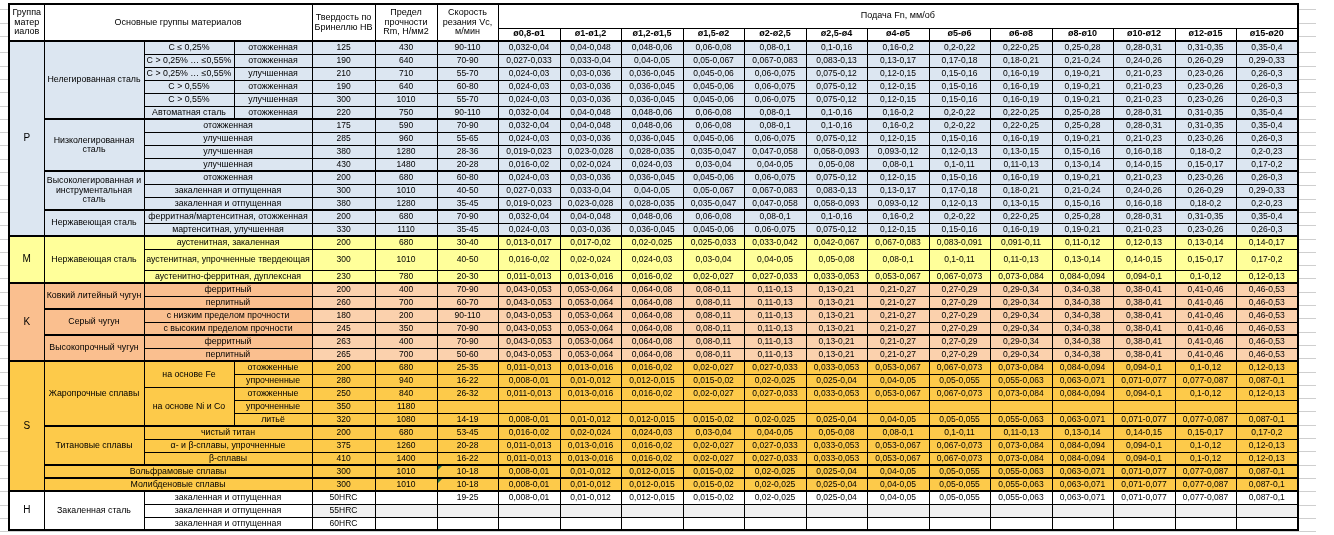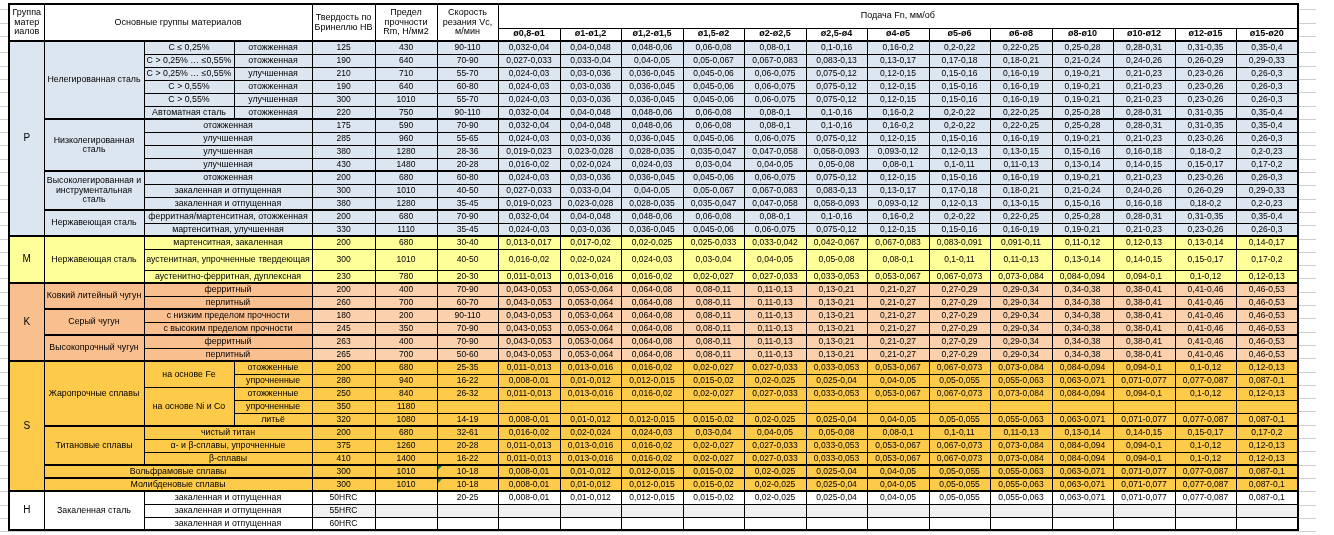--- a/index.html
+++ b/index.html
@@ -400,21 +400,21 @@
           <td class="num bg-p">0,15-0,16</td>
           <td class="num bg-p">0,16-0,19</td>
           <td class="num bg-p">0,19-0,21</td>
           <td class="num bg-p">0,21-0,23</td>
           <td class="num bg-p">0,23-0,26</td>
           <td class="num bg-p">0,26-0,3</td>
         </tr>
         <tr class="tb">
           <td class="grp bg-m" rowspan="3">M</td>
           <td class="lbl bg-m" rowspan="3">Нержавеющая сталь</td>
-          <td class="lbl bg-m" colspan="2">мартенситная, закаленная</td>
+          <td class="lbl bg-m" colspan="2">аустенитная, закаленная</td>
           <td class="num bg-m">200</td>
           <td class="num bg-m">680</td>
           <td class="num bg-m">30-40</td>
           <td class="num bg-m">0,013-0,017</td>
           <td class="num bg-m">0,017-0,02</td>
           <td class="num bg-m">0,02-0,025</td>
           <td class="num bg-m">0,025-0,033</td>
           <td class="num bg-m">0,033-0,042</td>
           <td class="num bg-m">0,042-0,067</td>
           <td class="num bg-m">0,067-0,083</td>
@@ -678,21 +678,21 @@
           <td class="num bg-s">0,063-0,071</td>
           <td class="num bg-s">0,071-0,077</td>
           <td class="num bg-s">0,077-0,087</td>
           <td class="num bg-s">0,087-0,1</td>
         </tr>
         <tr class="tb">
           <td class="lbl bg-s" rowspan="3">Титановые сплавы</td>
           <td class="lbl bg-s" colspan="2">чистый титан</td>
           <td class="num bg-s">200</td>
           <td class="num bg-s">680</td>
-          <td class="num bg-s">32-61</td>
+          <td class="num bg-s">53-45</td>
           <td class="num bg-s">0,016-0,02</td>
           <td class="num bg-s">0,02-0,024</td>
           <td class="num bg-s">0,024-0,03</td>
           <td class="num bg-s">0,03-0,04</td>
           <td class="num bg-s">0,04-0,05</td>
           <td class="num bg-s">0,05-0,08</td>
           <td class="num bg-s">0,08-0,1</td>
           <td class="num bg-s">0,1-0,11</td>
           <td class="num bg-s">0,11-0,13</td>
           <td class="num bg-s">0,13-0,14</td>
@@ -775,21 +775,21 @@
           <td class="num bg-s">0,071-0,077</td>
           <td class="num bg-s">0,077-0,087</td>
           <td class="num bg-s">0,087-0,1</td>
         </tr>
         <tr class="tb">
           <td class="grp bg-h" rowspan="3">H</td>
           <td class="lbl bg-h" rowspan="3">Закаленная сталь</td>
           <td class="lbl bg-h" colspan="2">закаленная и отпущенная</td>
           <td class="num bg-h">50HRC</td>
           <td class="num bg-h"></td>
-          <td class="num bg-h">20-25</td>
+          <td class="num bg-h">19-25</td>
           <td class="num bg-h">0,008-0,01</td>
           <td class="num bg-h">0,01-0,012</td>
           <td class="num bg-h">0,012-0,015</td>
           <td class="num bg-h">0,015-0,02</td>
           <td class="num bg-h">0,02-0,025</td>
           <td class="num bg-h">0,025-0,04</td>
           <td class="num bg-h">0,04-0,05</td>
           <td class="num bg-h">0,05-0,055</td>
           <td class="num bg-h">0,055-0,063</td>
           <td class="num bg-h">0,063-0,071</td>

